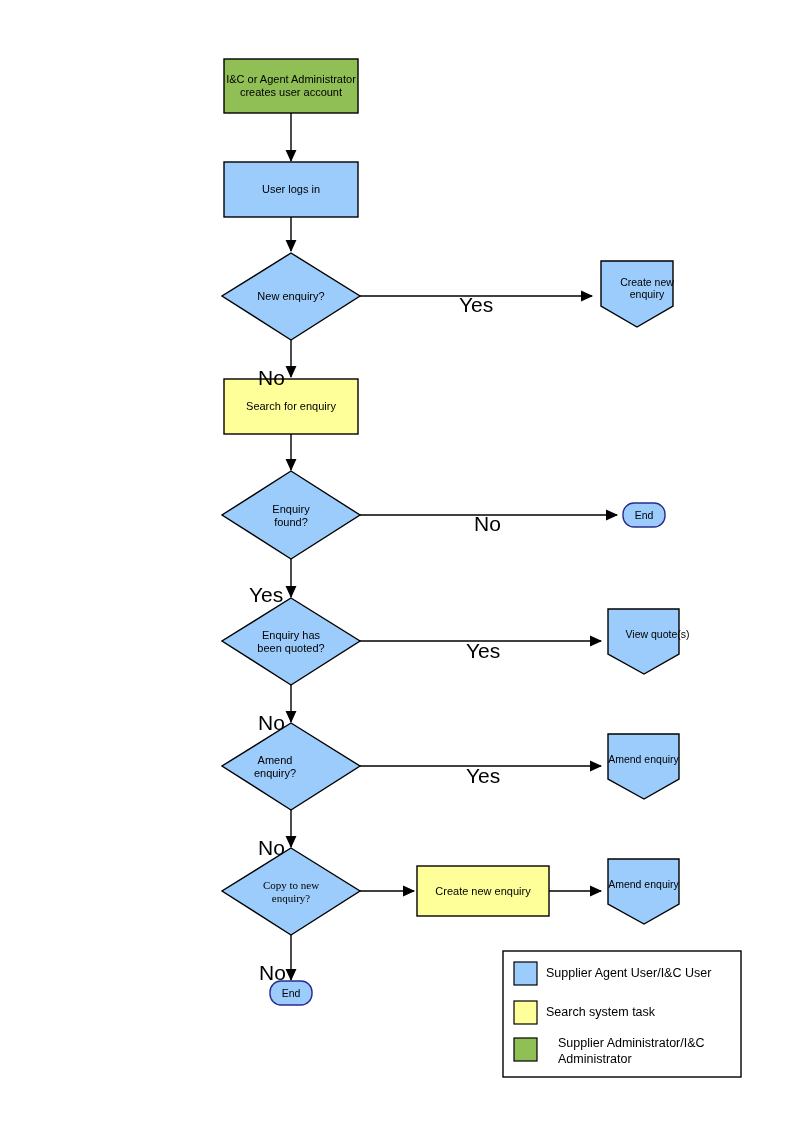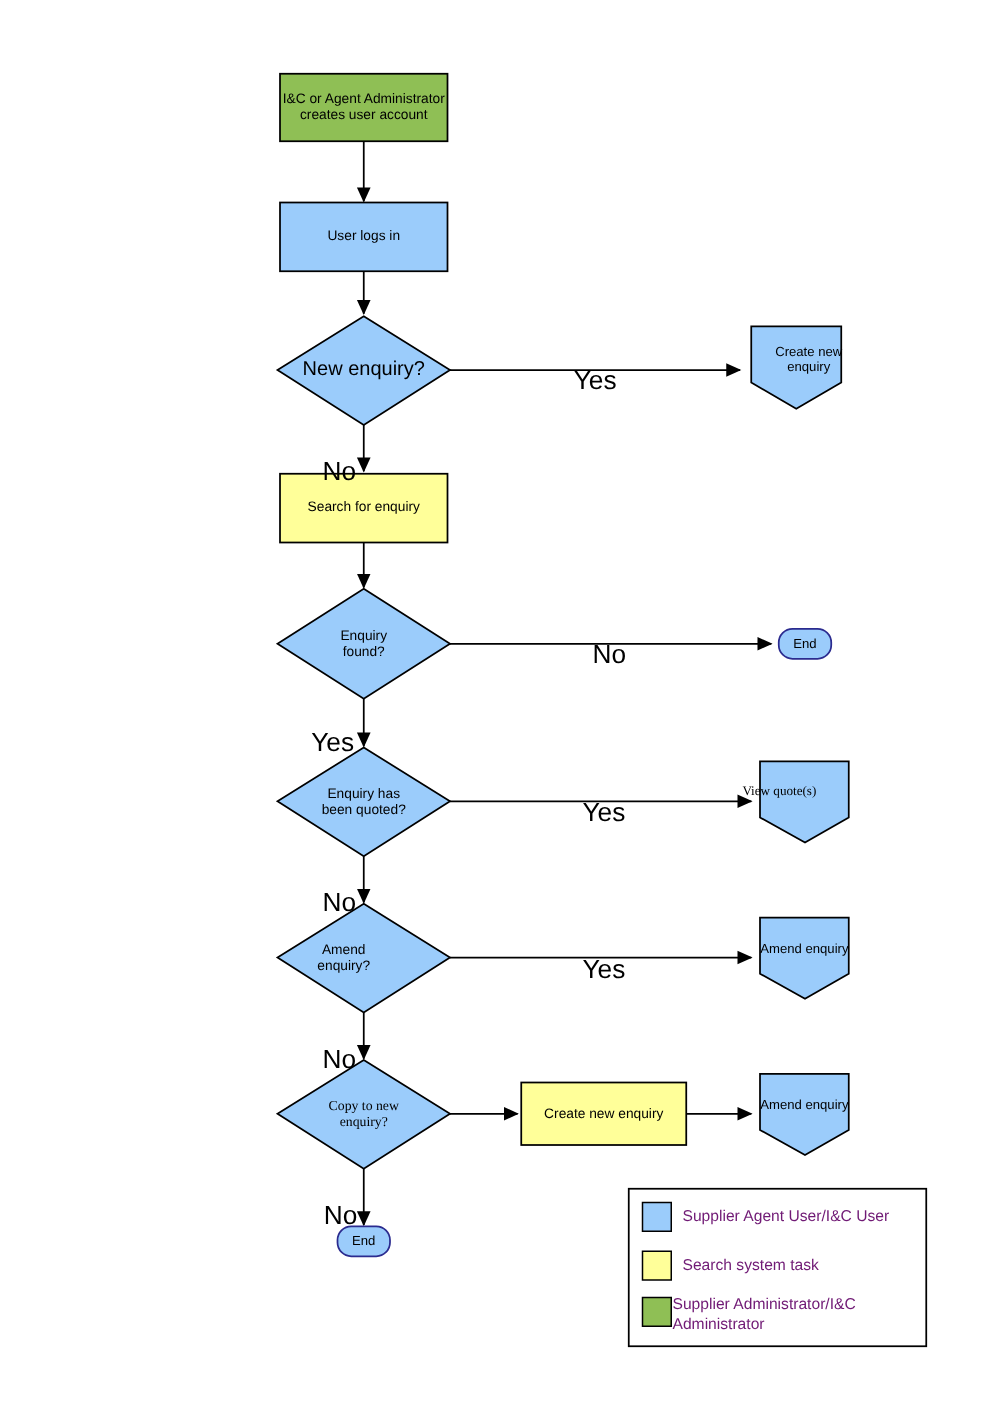--- a/index.html
+++ b/index.html
@@ -36,21 +36,21 @@
   .edge-label {
     position: absolute;
     color: #000000;
     font-family: "Liberation Sans", sans-serif;
     font-size: 21px;
     line-height: 1;
     margin-top: 24px;
   }
   .legend-label {
     position: absolute;
-    color: #701a75;
+    color: #000000;
     font-family: "Liberation Sans", sans-serif;
     font-size: 12.5px;
     line-height: 1.25;
     white-space: pre-line;
   }
 </style>
 </head>
 <body>
 
 <svg id="canvas" viewBox="0 0 794 1123" xmlns="http://www.w3.org/2000/svg">
@@ -111,36 +111,36 @@
   <rect x="514" y="962" width="23" height="23" fill="#9BCCFB" stroke="#000000" stroke-width="1.2"></rect>
   <rect x="514" y="1001" width="23" height="23" fill="#FFFF99" stroke="#000000" stroke-width="1.2"></rect>
   <rect x="514" y="1038" width="23" height="23" fill="#8FBF55" stroke="#000000" stroke-width="1.2"></rect>
 </svg>
 
 <div class="node-label" style="left:224px; top:59px; width:134px; height:54px; font-size:11px;">I&amp;C or Agent Administrator
 creates user account</div>
 
 <div class="node-label" style="left:224px; top:162px; width:134px; height:55px; font-size:11px;">User logs in</div>
 
-<div class="node-label" style="left:231px; top:282px; width:120px; height:28px; font-size:16px;">New enquiry?</div>
+<div class="node-label" style="left:231px; top:282px; width:120px; height:28px; font-size:11px;">New enquiry?</div>
 
 <div class="node-label" style="left:601px; top:272px; width:72px; height:32px; font-size:10.5px;margin-left:10px;">Create new
 enquiry</div>
 
 <div class="node-label" style="left:224px; top:379px; width:134px; height:55px; font-size:11px;">Search for enquiry</div>
 
 <div class="node-label" style="left:231px; top:500px; width:120px; height:32px; font-size:11px;">Enquiry
 found?</div>
 
 <div class="node-label" style="left:623px; top:503px; width:42px; height:24px; font-size:10.5px;">End</div>
 
 <div class="node-label" style="left:227px; top:626px; width:128px; height:32px; font-size:11px;">Enquiry has
 been quoted?</div>
 
-<div class="node-label" style="left:586px; top:624px; width:75px; height:20px; font-size:10.5px;font-family:Liberation Serif, serif;">View quote(s)</div>
+<div class="node-label" style="left:620px; top:624px; width:75px; height:20px; font-size:10.5px;">View quote(s)</div>
 
 <div class="node-label" style="left:215px; top:751px; width:120px; height:32px; font-size:11px;">Amend
 enquiry?</div>
 
 <div class="node-label" style="left:604px; top:749px; width:79px; height:20px; font-size:10.5px;">Amend enquiry</div>
 
 <div class="node-label" style="left:231px; top:876px; width:120px; height:32px; font-size:11px;font-family:Liberation Serif, serif;">Copy to new
 enquiry?</div>
 
 <div class="node-label" style="left:417px; top:866px; width:132px; height:50px; font-size:11px;">Create new enquiry</div>
@@ -162,14 +162,14 @@
 <div class="edge-label" style="left:258px; top:688px;">No</div>
 
 <div class="edge-label" style="left:466px; top:741px;">Yes</div>
 
 <div class="edge-label" style="left:258px; top:813px;">No</div>
 
 <div class="edge-label" style="left:259px; top:938px;">No</div>
 
 <div class="legend-label" style="left:546px; top:966px; width:190px;">Supplier Agent User/I&amp;C User</div>
 <div class="legend-label" style="left:546px; top:1005px; width:190px;">Search system task</div>
-<div class="legend-label" style="left:538px; top:1036px; width:200px;">Supplier Administrator/I&amp;C
+<div class="legend-label" style="left:538px; top:1036px; width:200px;padding-left:20px;">Supplier Administrator/I&amp;C
 Administrator</div>
 
 </body></html>

